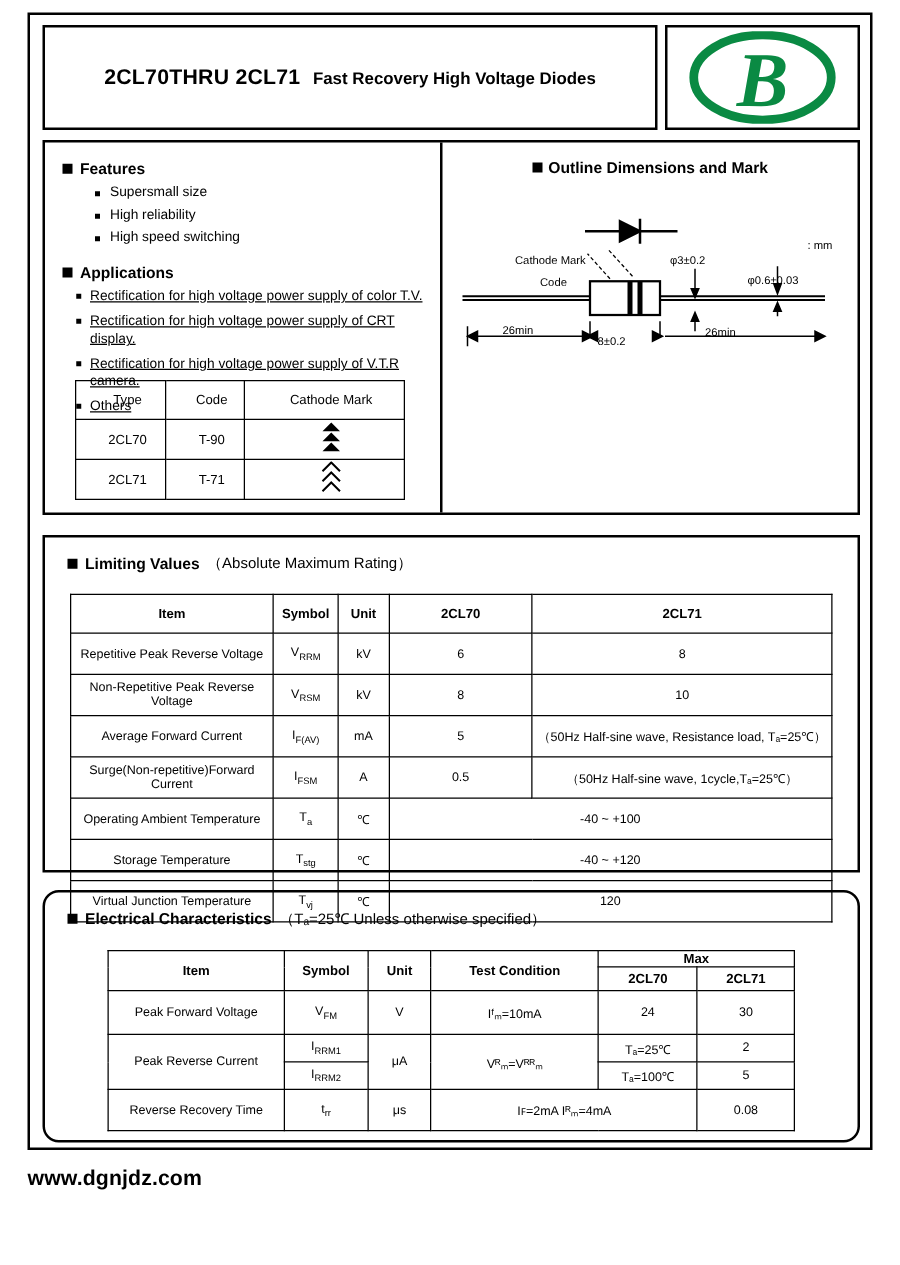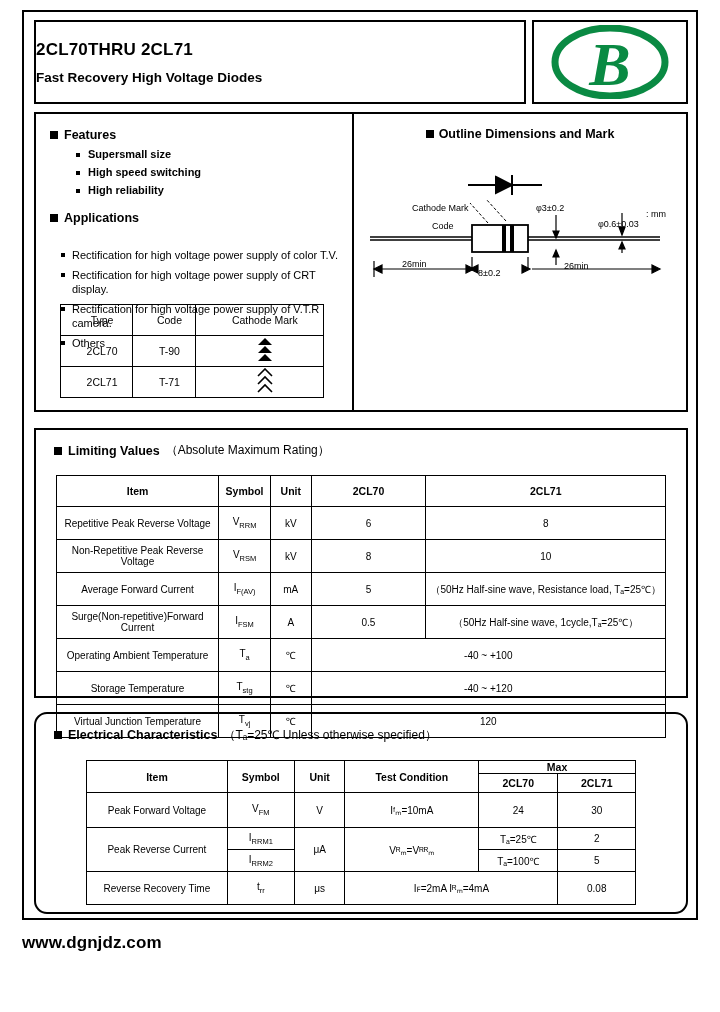--- a/index.html
+++ b/index.html
@@ -2,45 +2,45 @@
 <html><head>
 <meta charset="utf-8">
 <style>
   html,body{margin:0;padding:0;background:#fff;}
   body{width:720px;height:1012px;font-family:"Liberation Sans",sans-serif;color:#000;overflow:hidden;}
   .page{position:relative;width:720px;height:1012px;box-sizing:border-box;}
   .outer{position:absolute;left:22px;top:10px;width:676px;height:910px;border:2px solid #000;box-sizing:border-box;}
 
   
   .hdr{position:absolute;left:10px;top:8px;width:492px;height:84px;border:2px solid #000;box-sizing:border-box;
-       display:flex;flex-direction:column;justify-content:center;gap:10px;}
+       display:flex;flex-direction:row;align-items:center;justify-content:center;gap:10px;}
   .hdr-title{font-size:17px;font-weight:bold;letter-spacing:.2px;}
   .hdr-sub{font-size:13.5px;font-weight:bold;}
   .logo-box{position:absolute;left:508px;top:8px;width:156px;height:84px;border:2px solid #000;box-sizing:border-box;
        display:flex;align-items:center;justify-content:center;}
   .logo-svg{display:block;}
 
   
   .band{position:absolute;left:10px;top:100px;width:654px;height:300px;border:2px solid #000;box-sizing:border-box;display:flex;}
   .band-left{width:318px;border-right:2px solid #000;box-sizing:border-box;padding:14px 8px 0 14px;}
   .band-right{flex:1;box-sizing:border-box;padding:10px 6px 0 6px;}
 
   .h3{font-size:12.5px;font-weight:bold;display:flex;align-items:center;gap:6px;}
   .sq{display:inline-block;width:8px;height:8px;background:#000;}
-  .featlist{margin:6px 0 0 26px;padding:0;list-style:none;font-weight:bold;}
+  .featlist{margin:6px 0 0 26px;padding:0;list-style:none;}
   .featlist li{font-size:11px;margin:0 0 5.5px 0;position:relative;padding-left:12px;line-height:1.15;}
   .featlist li:before{content:"";position:absolute;left:0;top:5px;width:4px;height:4px;background:#000;}
-  .applist{margin:23px 0 0 10px;padding:0;list-style:none;}
+  .applist{margin:5px 0 0 10px;padding:0;list-style:none;text-decoration:underline;}
   .applist li{font-size:11px;margin:0 0 6px 0;position:relative;padding-left:12px;line-height:1.28;}
   .applist li:before{content:"";position:absolute;left:1px;top:5px;width:4px;height:4px;background:#000;}
 
   .od-title{font-size:12.5px;font-weight:bold;display:flex;align-items:center;justify-content:center;gap:5px;margin-top:3px;}
   .draw{position:relative;width:100%;height:140px;}
   .draw span{position:absolute;font-size:9px;white-space:nowrap;}
-  .mmlabel{position:absolute;right:14px;top:68px;font-size:11px;}
+  .mmlabel{position:absolute;right:14px;top:50px;font-size:11px;}
 
   .tmark{position:absolute;left:24px;top:190px;width:264px;border-collapse:collapse;}
   .tmark td,.tmark th{border:1.6px solid #000;font-size:10.5px;font-weight:normal;text-align:center;height:26px;padding-left:12px;}
   .tmark tr.hd td{height:28px;}
 
   
   .sect{position:absolute;left:10px;width:654px;border:2px solid #000;box-sizing:border-box;}
   .sect-lv{top:416px;height:270px;}
   .sect-ec{top:700px;height:202px;border-radius:13px;}
   .sect-title{font-size:12.5px;font-weight:bold;display:flex;align-items:center;gap:6px;margin:12px 0 8px 18px;}
@@ -76,22 +76,22 @@
 
     <div class="band">
 
       <div class="band-left">
         <div class="h3">
           <span class="sq"></span>
           <span>Features</span>
         </div>
         <ul class="featlist">
           <li>Supersmall size</li>
+          <li>High reliability</li>
           <li>High speed switching</li>
-          <li>High reliability</li>
         </ul>
         <div class="h3" style="margin-top:14px">
           <span class="sq"></span>
           <span>Applications</span>
         </div>
         <ul class="applist">
           <li>Rectification for high voltage power supply of color T.V.</li>
           <li>Rectification for high voltage power supply of CRT display.</li>
           <li>Rectification for high voltage power supply of V.T.R camera.</li>
           <li>Others</li>

